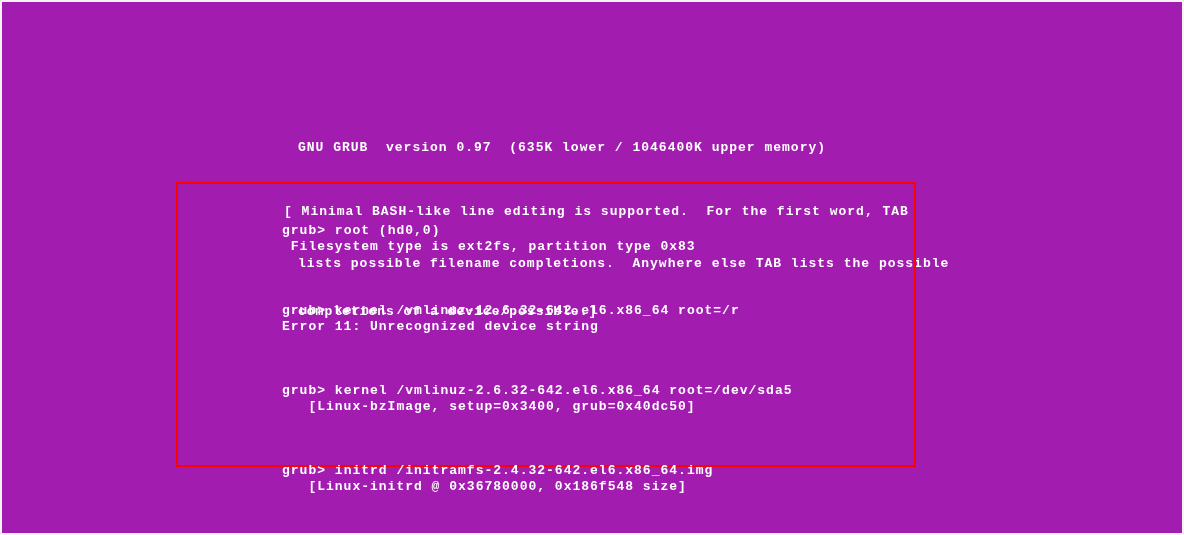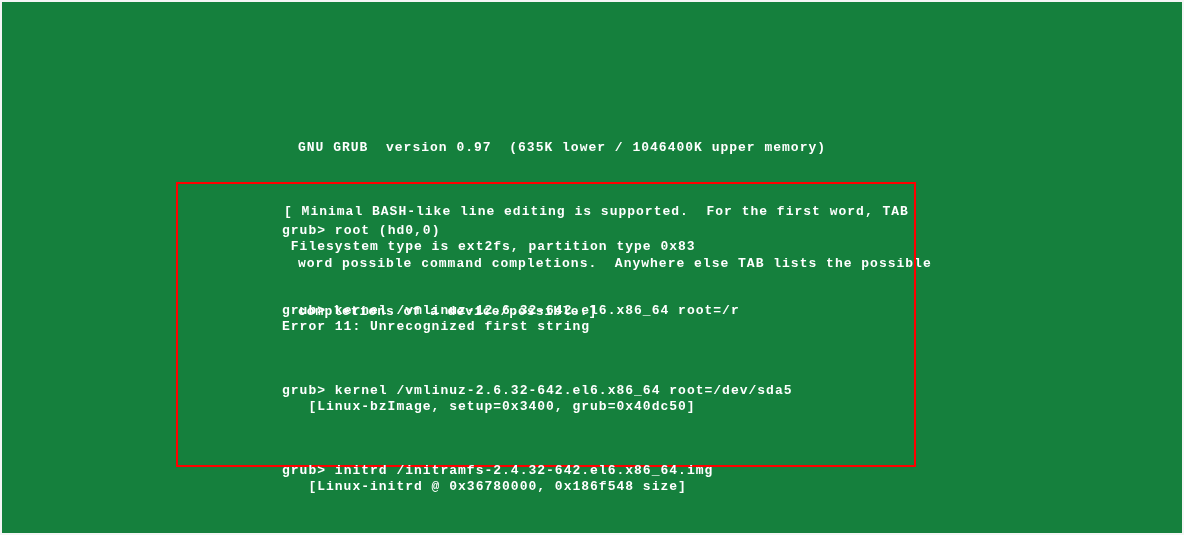--- a/index.html
+++ b/index.html
@@ -8,21 +8,21 @@
       box-sizing: border-box;
     }
     body {
       background: #f5f5f5;
       width: 1184px;
       height: 535px;
       overflow: hidden;
       font-family: 'Courier New', Courier, monospace;
     }
     .terminal-wrapper {
-      background: #15803d;
+      background: #a21caf;
       width: 1180px;
       height: 531px;
       margin: 2px;
       position: relative;
       color: #fff;
       font-size: 13px;
       font-weight: bold;
       letter-spacing: 1px;
     }
     .terminal-content {
@@ -69,29 +69,29 @@
     }
   </style>
 </head>
 <body>
 
 <div class="terminal-wrapper">
 
   <div class="terminal-content">
     <div class="header-line">GNU GRUB  version 0.97  (635K lower / 1046400K upper memory)</div>
     <div class="help-text">[ Minimal BASH-like line editing is supported.  For the first word, TAB</div>
-    <div class="help-line2">word possible command completions.  Anywhere else TAB lists the possible</div>
+    <div class="help-line2">lists possible filename completions.  Anywhere else TAB lists the possible</div>
     <div class="help-line3">completions of a device/possible.]</div>
   </div>
 
   <div class="red-box"></div>
 
   <div class="session-area">
     <div class="block"><span class="prompt-line"><span>grub&gt;</span> <span>root (hd0,0)</span></span><span class="prompt-line"> Filesystem type is ext2fs, partition type 0x83</span></div>
-    <div class="block"><span class="prompt-line"><span>grub&gt;</span> <span>kernel /vmlinuz-12.6.32-642.el6.x86_64 root=/r</span></span><span class="prompt-line">Error 11: Unrecognized first string</span></div>
+    <div class="block"><span class="prompt-line"><span>grub&gt;</span> <span>kernel /vmlinuz-12.6.32-642.el6.x86_64 root=/r</span></span><span class="prompt-line">Error 11: Unrecognized device string</span></div>
     <div class="block"><span class="prompt-line"><span>grub&gt;</span> <span>kernel /vmlinuz-2.6.32-642.el6.x86_64 root=/dev/sda5</span></span><span class="prompt-line">   [Linux-bzImage, setup=0x3400, grub=0x40dc50]</span></div>
     <div class="block"><span class="prompt-line"><span>grub&gt;</span> <span>initrd /initramfs-2.4.32-642.el6.x86_64.img</span></span><span class="prompt-line">   [Linux-initrd @ 0x36780000, 0x186f548 size]</span></div>
     
     
     
   </div>
 
 </div>
 
 </body></html>

